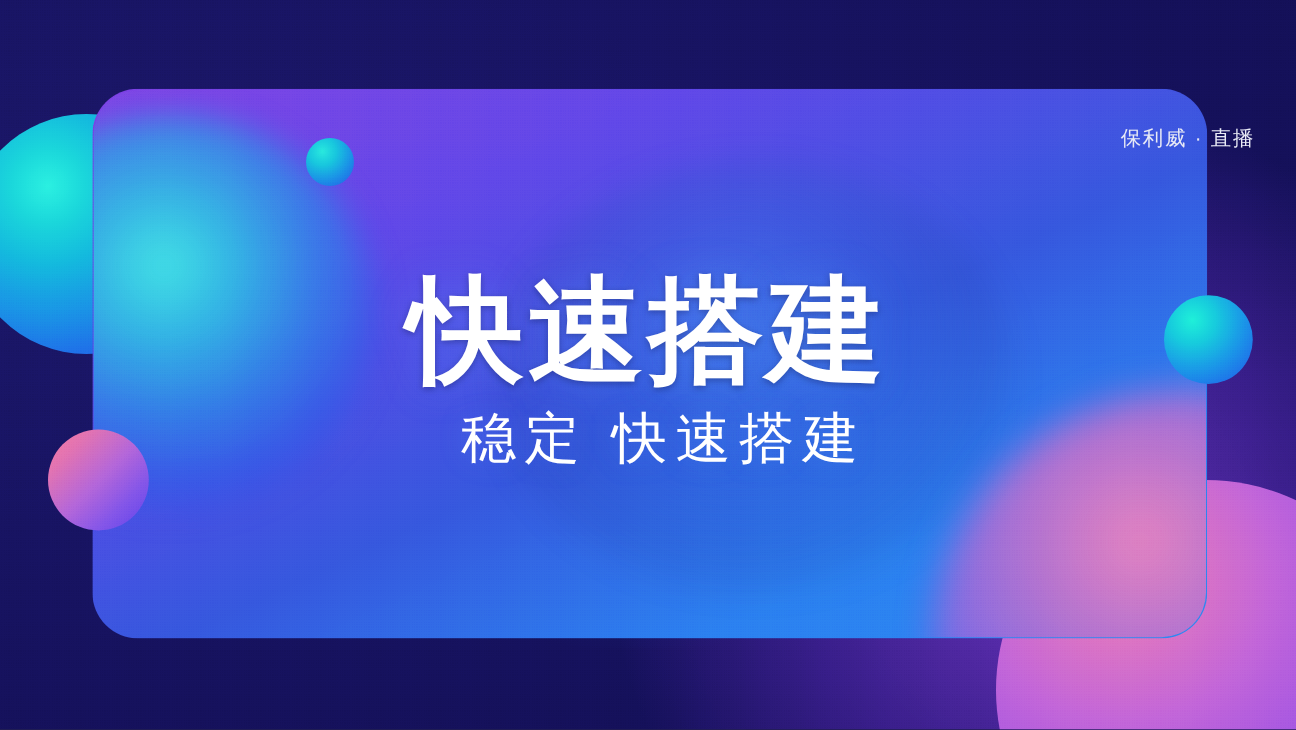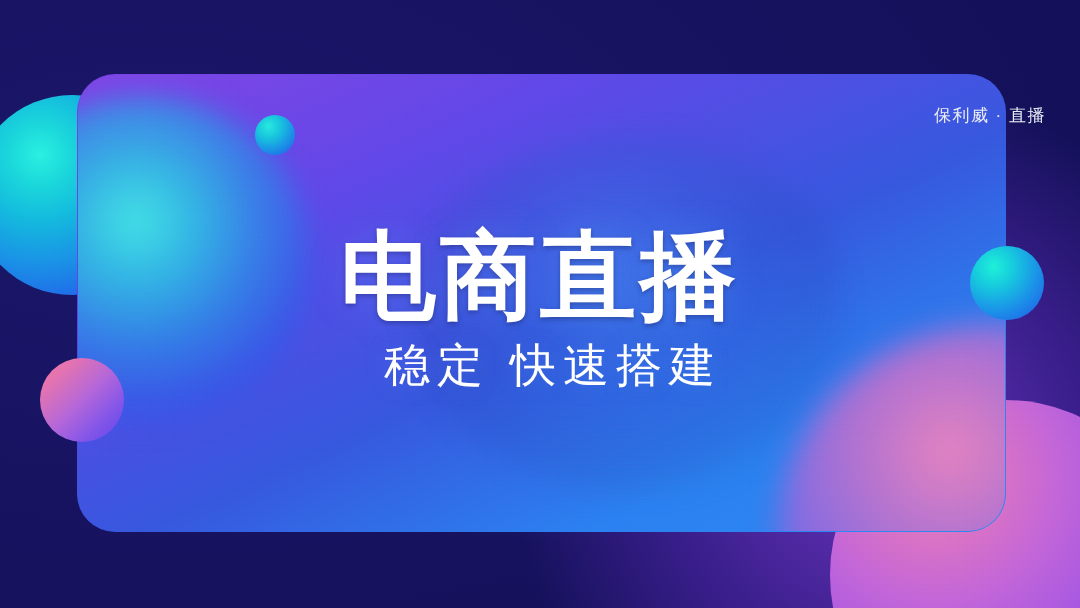--- a/index.html
+++ b/index.html
@@ -194,20 +194,20 @@
     <div class="inner-layer i-glow-center"></div>
     <div class="inner-layer i-cyan-big"></div>
     <div class="inner-layer i-magenta"></div>
   </div>
 
   <div class="sphere s-cyan-sm"></div>
   <div class="sphere s-cyan-right"></div>
   <div class="sphere s-pink"></div>
 
   <div id="textblock">
-    <div id="main-title">电商直播</div>
+    <div id="main-title">快速搭建</div>
     <div id="sub-title">稳定 快速搭建</div>
   </div>
 
   <div id="brand">保利威 · 直播</div>
 
   <div id="grain"></div>
 </div>
 
 </body></html>

